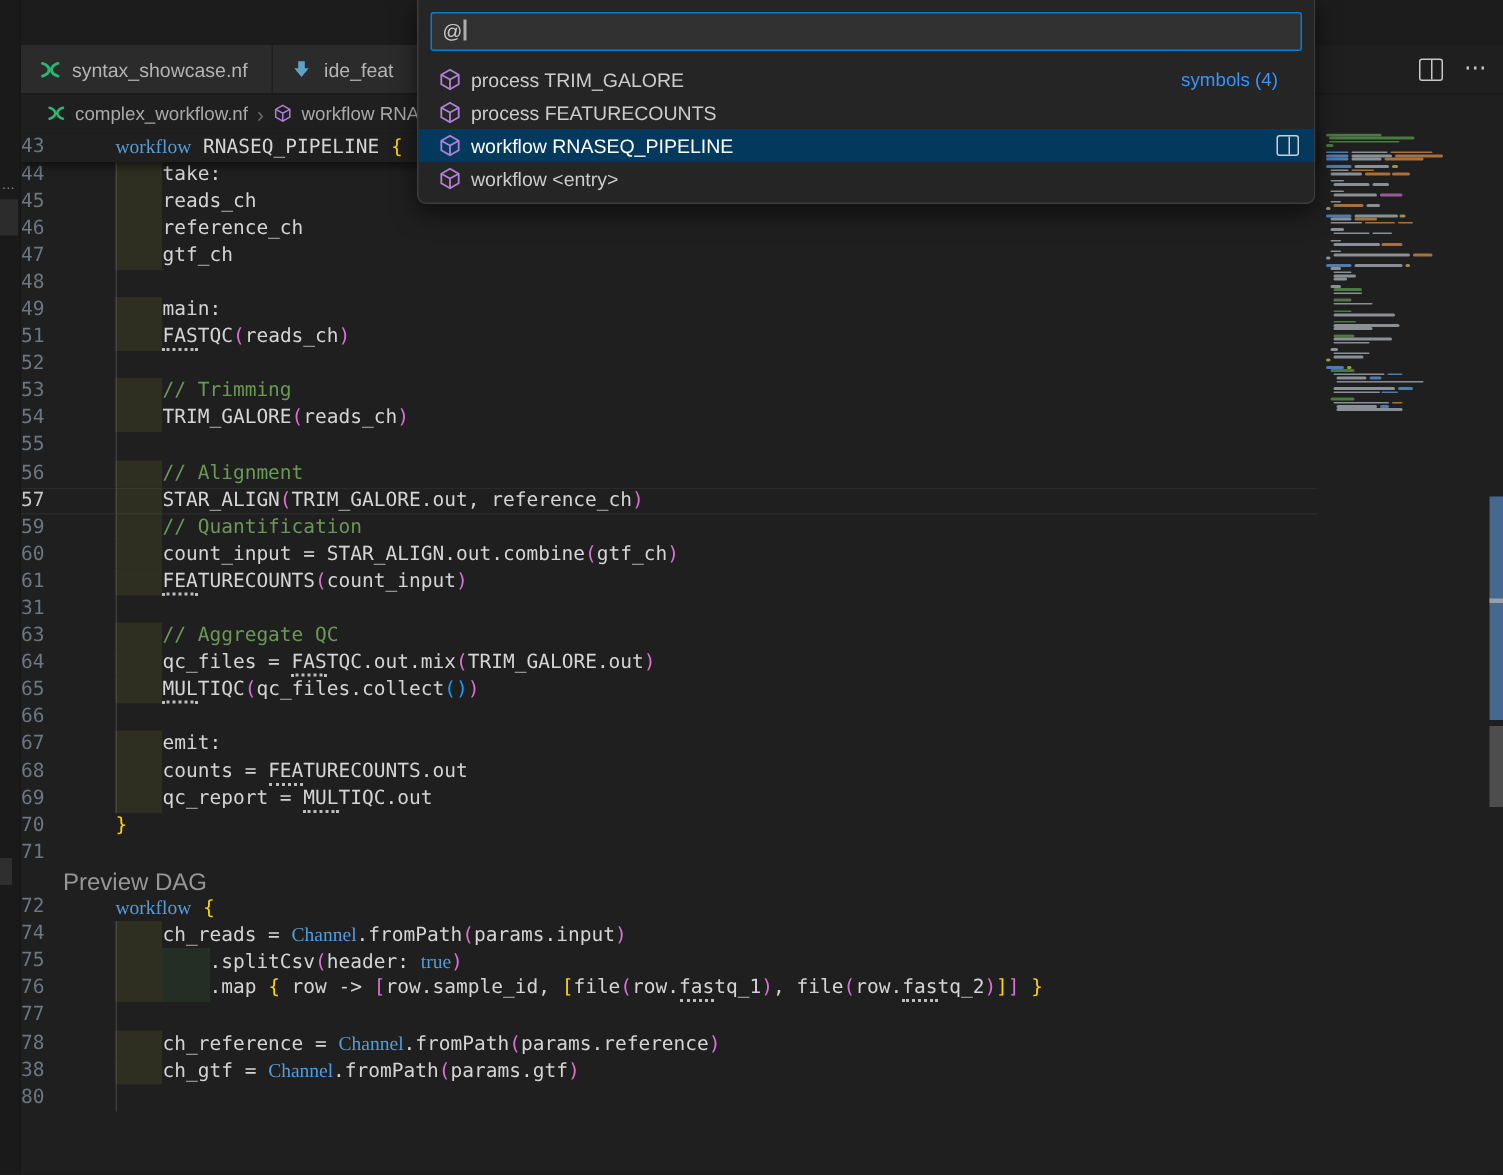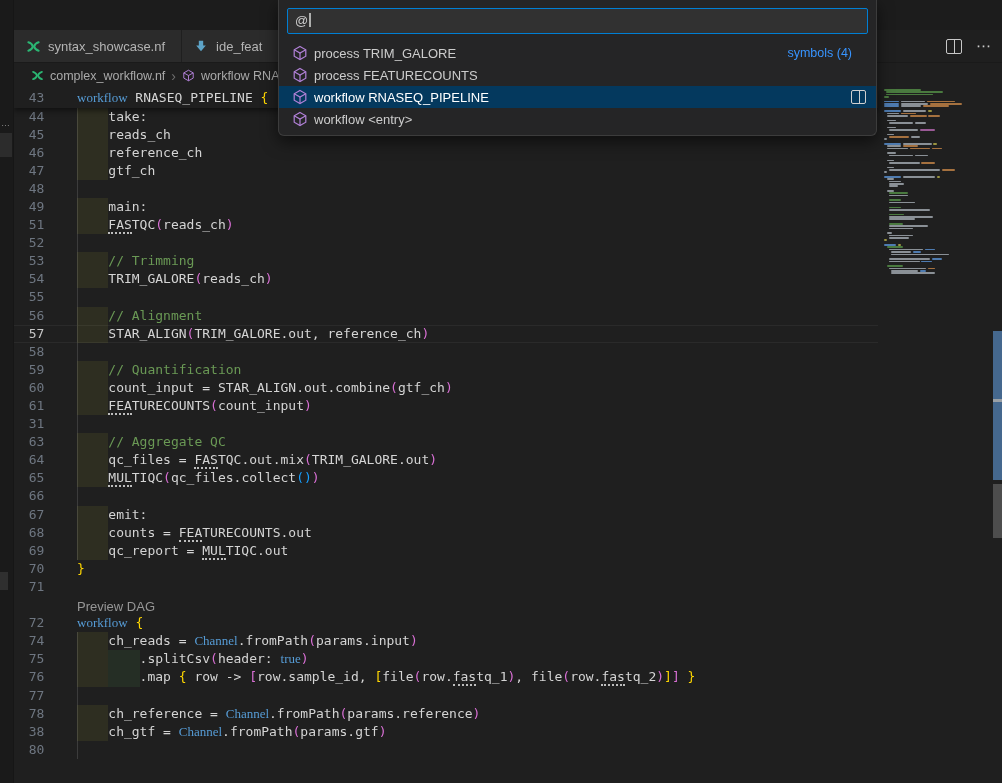--- a/index.html
+++ b/index.html
@@ -24,33 +24,33 @@
   .act-more{font-size:15px;letter-spacing:1px;line-height:10px;}
 
   .breadcrumb{height:26px;flex:0 0 26px;background:#1f1f1f;display:flex;align-items:center;gap:5px;padding-left:17px;font-size:12.5px;color:#a9a9a9;}
   .bc-sep{color:#6e6e6e;font-size:14px;margin:0 1px;}
   .bc-icon{width:14px;height:14px;}
 
   .editor{flex:1;position:relative;overflow:hidden;background:#1f1f1f;font-family:"DejaVu Sans Mono","Liberation Mono",monospace;font-size:13px;}
   .coderows{position:absolute;top:18.5px;left:0;right:124px;}
   .row{height:18.1px;line-height:18.1px;display:flex;white-space:pre;position:relative;}
   .row.cur{box-shadow:inset 0 1px 0 rgba(255,255,255,.05), inset 0 -1px 0 rgba(255,255,255,.05);}
-  .gut{flex:0 0 63px;text-align:center;padding-right:18px;box-sizing:border-box;color:#6e7681;user-select:none;}
+  .gut{flex:0 0 63px;text-align:left;padding-right:18px;box-sizing:border-box;color:#6e7681;user-select:none;}
   .row.cur .gut{color:#c6c6c6;}
   .cnt{position:relative;flex:1;color:#d4d4d4;}
   .guide{position:absolute;left:0;top:0;bottom:0;width:1px;background:#3c3c3c;}
   .iblk{position:absolute;top:0;bottom:0;}
   .iblk.l1{background:rgba(255,255,64,0.07);}
   .iblk.l2{background:rgba(127,255,127,0.07);}
   .tok{position:relative;}
   .kw{color:var(--kw);font-family:Liberation Serif, serif;} .cm{color:var(--cm);} .txt{color:var(--txt);}
   .b1{color:var(--b1);} .b2{color:var(--b2);} .b3{color:var(--b3);}
   .hintu{border-bottom:2px dotted #bdbdbd;}
   .lensrow{height:18.1px;display:flex;}
-  .lens{margin-left:63px;font-family:"Liberation Sans",sans-serif;font-size:13px;color:#969696;line-height:16px;padding-top:3px;}
+  .lens{margin-left:28px;font-family:"Liberation Sans",sans-serif;font-size:16px;color:#969696;line-height:16px;padding-top:3px;}
 
   .sticky{position:absolute;top:0;left:0;right:124px;height:18.5px;background:#1f1f1f;z-index:5;box-shadow:0 3px 5px rgba(0,0,0,.45);display:flex;line-height:18.5px;white-space:pre;}
 
   .minimap{position:absolute;top:0;right:9px;width:115px;bottom:0;background:#1f1f1f;}
   .mrow{position:absolute;height:1.7px;border-radius:1px;}
   .scrollcol{position:absolute;top:0;right:0;width:9px;bottom:0;}
   .smark{position:absolute;left:0;right:0;}
 
   
   .quickpick{position:absolute;left:278px;top:0;width:597px;background:#252526;border:1px solid #3c3c3c;border-top:none;border-radius:0 0 6px 6px;box-shadow:0 6px 16px rgba(0,0,0,.55);z-index:50;padding-bottom:5px;}
@@ -124,21 +124,20 @@
           <div class="row"><span class="gut">47</span><span class="cnt"><span class="guide"></span><span class="iblk l1" style="left: 0ch; width: 4ch;"></span><span class="tok txt">    gtf_ch</span></span></div>
           <div class="row"><span class="gut">48</span><span class="cnt"><span class="guide"></span></span></div>
           <div class="row"><span class="gut">49</span><span class="cnt"><span class="guide"></span><span class="iblk l1" style="left: 0ch; width: 4ch;"></span><span class="tok txt">    main:</span></span></div>
           <div class="row"><span class="gut">51</span><span class="cnt"><span class="guide"></span><span class="iblk l1" style="left: 0ch; width: 4ch;"></span><span class="tok txt">    </span><span class="tok txt"><span class="hintu">FAS</span>TQC</span><span class="tok b2">(</span><span class="tok txt">reads_ch</span><span class="tok b2">)</span></span></div>
           <div class="row"><span class="gut">52</span><span class="cnt"><span class="guide"></span></span></div>
           <div class="row"><span class="gut">53</span><span class="cnt"><span class="guide"></span><span class="iblk l1" style="left: 0ch; width: 4ch;"></span><span class="tok cm">    // Trimming</span></span></div>
           <div class="row"><span class="gut">54</span><span class="cnt"><span class="guide"></span><span class="iblk l1" style="left: 0ch; width: 4ch;"></span><span class="tok txt">    TRIM_GALORE</span><span class="tok b2">(</span><span class="tok txt">reads_ch</span><span class="tok b2">)</span></span></div>
           <div class="row"><span class="gut">55</span><span class="cnt"><span class="guide"></span></span></div>
           <div class="row"><span class="gut">56</span><span class="cnt"><span class="guide"></span><span class="iblk l1" style="left: 0ch; width: 4ch;"></span><span class="tok cm">    // Alignment</span></span></div>
           <div class="row cur"><span class="gut">57</span><span class="cnt"><span class="guide"></span><span class="iblk l1" style="left: 0ch; width: 4ch;"></span><span class="tok txt">    STAR_ALIGN</span><span class="tok b2">(</span><span class="tok txt">TRIM_GALORE.out, reference_ch</span><span class="tok b2">)</span></span></div>
-          <div class="row"><span class="gut">58</span><span class="cnt"><span class="guide"></span></span></div>
           <div class="row"><span class="gut">59</span><span class="cnt"><span class="guide"></span><span class="iblk l1" style="left: 0ch; width: 4ch;"></span><span class="tok cm">    // Quantification</span></span></div>
           <div class="row"><span class="gut">60</span><span class="cnt"><span class="guide"></span><span class="iblk l1" style="left: 0ch; width: 4ch;"></span><span class="tok txt">    count_input = STAR_ALIGN.out.combine</span><span class="tok b2">(</span><span class="tok txt">gtf_ch</span><span class="tok b2">)</span></span></div>
           <div class="row"><span class="gut">61</span><span class="cnt"><span class="guide"></span><span class="iblk l1" style="left: 0ch; width: 4ch;"></span><span class="tok txt">    </span><span class="tok txt"><span class="hintu">FEA</span>TURECOUNTS</span><span class="tok b2">(</span><span class="tok txt">count_input</span><span class="tok b2">)</span></span></div>
           <div class="row"><span class="gut">31</span><span class="cnt"><span class="guide"></span></span></div>
           <div class="row"><span class="gut">63</span><span class="cnt"><span class="guide"></span><span class="iblk l1" style="left: 0ch; width: 4ch;"></span><span class="tok cm">    // Aggregate QC</span></span></div>
           <div class="row"><span class="gut">64</span><span class="cnt"><span class="guide"></span><span class="iblk l1" style="left: 0ch; width: 4ch;"></span><span class="tok txt">    qc_files = </span><span class="tok txt"><span class="hintu">FAS</span>TQC</span><span class="tok txt">.out.mix</span><span class="tok b2">(</span><span class="tok txt">TRIM_GALORE.out</span><span class="tok b2">)</span></span></div>
           <div class="row"><span class="gut">65</span><span class="cnt"><span class="guide"></span><span class="iblk l1" style="left: 0ch; width: 4ch;"></span><span class="tok txt">    </span><span class="tok txt"><span class="hintu">MUL</span>TIQC</span><span class="tok b2">(</span><span class="tok txt">qc_files.collect</span><span class="tok b3">()</span><span class="tok b2">)</span></span></div>
           <div class="row"><span class="gut">66</span><span class="cnt"><span class="guide"></span></span></div>
           <div class="row"><span class="gut">67</span><span class="cnt"><span class="guide"></span><span class="iblk l1" style="left: 0ch; width: 4ch;"></span><span class="tok txt">    emit:</span></span></div>
           <div class="row"><span class="gut">68</span><span class="cnt"><span class="guide"></span><span class="iblk l1" style="left: 0ch; width: 4ch;"></span><span class="tok txt">    counts = </span><span class="tok txt"><span class="hintu">FEA</span>TURECOUNTS</span><span class="tok txt">.out</span></span></div>

